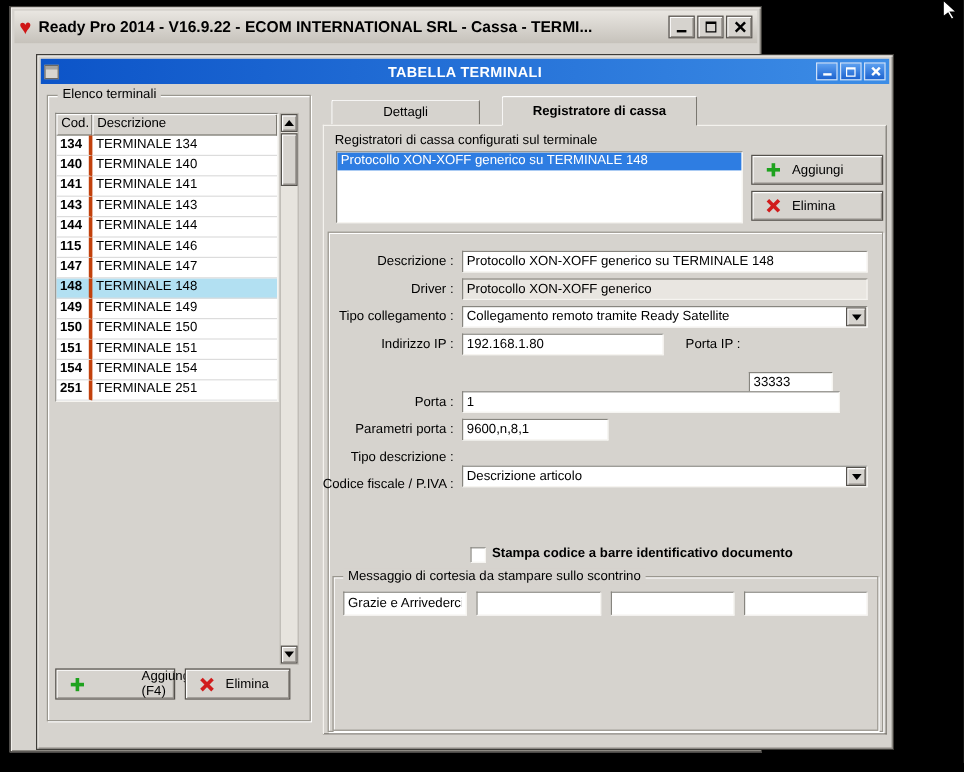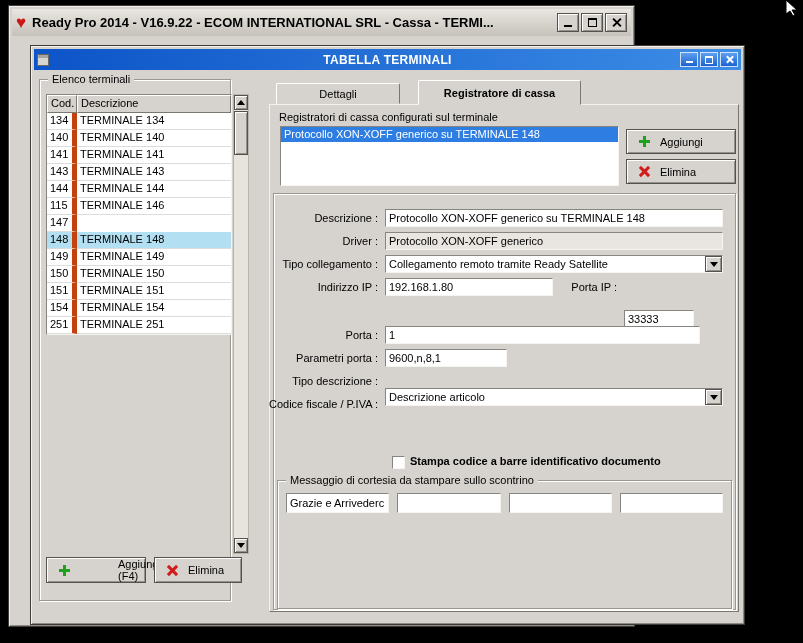--- a/index.html
+++ b/index.html
@@ -46,34 +46,34 @@
   .dlg-btn .glyph-max { border-color:#fff; width:8px; height:8px; }
   .dlg-btn .x-shape { width:7px; height:7px; }
   .dlg-btn .x-shape::before,.dlg-btn .x-shape::after { left:3px; top:-1px; height:9px; }
 
   
   .groupbox { position:absolute; border:1px solid #9a978f;
               box-shadow: inset 1px 1px 0 #fff, 1px 1px 0 #fff; }
   .legend { position:absolute; top:-7px; left:8px; background:#d6d3ce; padding:0 4px;
             font-size:11px; white-space:nowrap; }
 
-  #terminals-group { left:8px; top:33px; width:192px; height:522px; }
+  #terminals-group { left:8px; top:33px; width:220px; height:522px; }
 
   
   .sunken { border:1px solid; border-color:#87857f #f6f4f0 #f6f4f0 #87857f; }
   #terminal-grid { position:absolute; left:6px; top:14px; width:186px; height:241px;
                    background:#fff; overflow:hidden; }
   .grid-header { display:flex; height:18px; background:#d6d3ce; font-size:11px; }
   .hcell { border:1px solid; border-color:#fff #7a7770 #7a7770 #fff; padding:1px 3px;
            white-space:nowrap; overflow:hidden; }
   .hcell.cod { width:30px; } .hcell.desc { flex:1; }
   .grid-row { display:flex; height:17px; font-size:11px; background:#fff; }
   .grid-row.selected { background:#b2e0f2; }
   .cell { padding:1px 3px; border-bottom:1px solid #dcdcdc; white-space:nowrap; overflow:hidden; }
-  .cell.cod { width:30px; border-right:5px solid #c2410c; }
+  .cell.cod { width:30px; border-right:3px solid #c2410c;font-weight:bold; }
   .cell.desc { flex:1; }
 
   
   #grid-scrollbar { position:absolute; left:193px; top:14px; width:16px; height:460px;
                     background:#e7e4de; border:1px solid #b8b5ae; }
   .sb-btn { position:absolute; left:0; width:14px; height:15px; background:#d6d3ce;
             border:1px solid #55524d; box-shadow: inset 1px 1px 0 #fff, inset -1px -1px 0 #94908a;
             display:flex; align-items:center; justify-content:center; }
   .sb-up { top:0; } .sb-down { bottom:0; }
   #sb-thumb { position:absolute; left:0; top:16px; width:14px; height:44px; background:#d6d3ce;
@@ -227,20 +227,21 @@
             <div class="grid-row">
               <div class="cell cod">144</div>
               <div class="cell desc">TERMINALE 144</div>
             </div>
             <div class="grid-row">
               <div class="cell cod">115</div>
               <div class="cell desc">TERMINALE 146</div>
             </div>
             <div class="grid-row">
               <div class="cell cod">147</div>
+              <div class="cell desc">TERMINALE 147</div>
             </div>
             <div class="grid-row selected">
               <div class="cell cod">148</div>
               <div class="cell desc">TERMINALE 148</div>
             </div>
             <div class="grid-row">
               <div class="cell cod">149</div>
               <div class="cell desc">TERMINALE 149</div>
             </div>
             <div class="grid-row">

